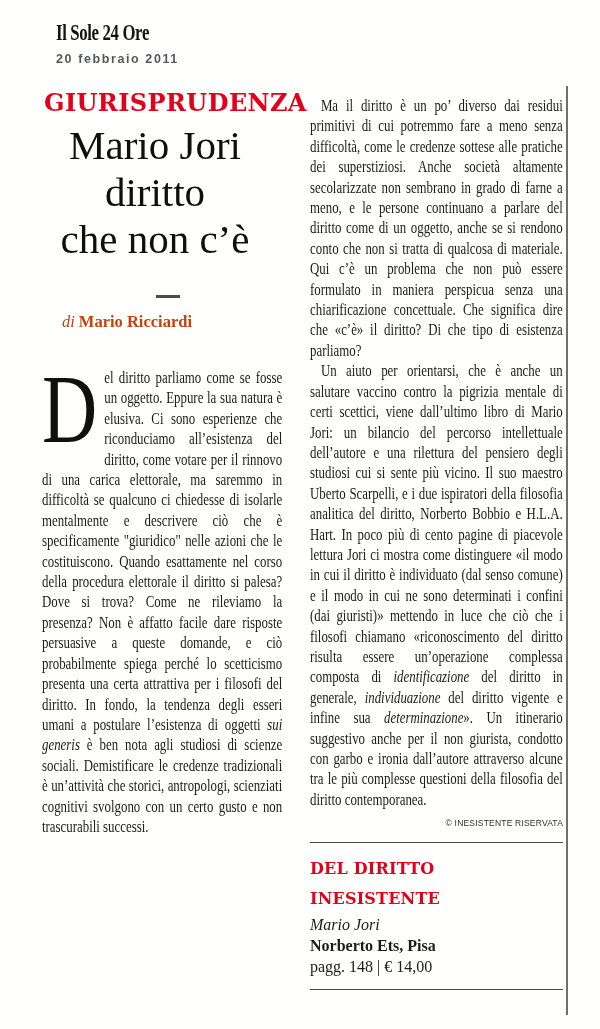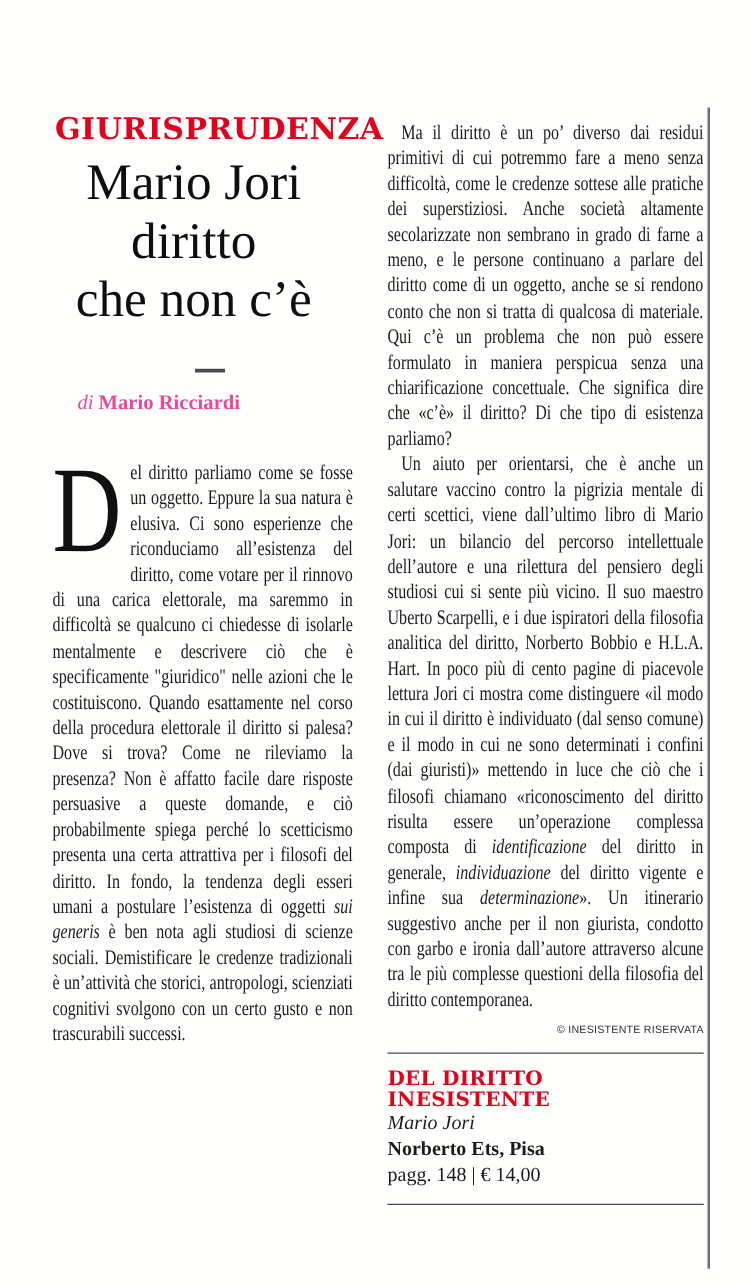--- a/index.html
+++ b/index.html
@@ -24,21 +24,21 @@
     font-family:"DejaVu Serif", serif; font-weight:700; font-size:24px; line-height:21px;
     letter-spacing:0.4px;
   }
   .left-col { position:absolute; left:42px; top:122px; width:240px; }
   .headline {
     margin:0 0 0 -14px; width:254px; text-align:center;
     font-weight:400; font-size:41px; line-height:47px; color:#0f0f0f;
   }
   .headline .hl { display:block; }
   .dash { margin:32px 0 0 114px; width:24px; height:3px; background:#4c4c4c; }
-  .byline { margin:14px 0 0 20px; font-size:16.5px; line-height:20px; color:#ec4899; }
+  .byline { margin:14px 0 0 20px; font-size:16.5px; line-height:20px; color:#c2410c; }
   .byline b { font-weight:700; }
   .byline i { font-style:italic; margin-right:4px; }
   
   .body-text {
     text-align:justify; font-size:16.5px; line-height:20.4px; color:#1a1a1a;
     transform:scaleX(0.78); transform-origin:0 0; hyphens:auto; -webkit-hyphens:auto;
   }
   .body-left  { margin-top:36px; width:308px; }
   .body-right { width:324px; }
   .body-text p { margin:0; }
@@ -48,36 +48,40 @@
   }
   
   .right-col { position:absolute; left:310px; top:96px; width:253px; }
   .copyright {
     margin-top:8px; text-align:right; font-family:"Liberation Sans", sans-serif;
     font-size:8.5px; line-height:10px; letter-spacing:0.2px; color:#2e2e2e;
   }
   hr.rule { border:0; border-top:1.5px solid #4a4a4a; margin:14px 0 0 0; }
   .book-box { margin-top:11px; }
   .book-heading {
-    font-family:"DejaVu Serif", serif; font-weight:700; font-size:16px; line-height:17px;
+    font-family:"DejaVu Serif", serif; font-weight:700; font-size:16px; line-height:30px;
     letter-spacing:0.2px;
   }
   .book-author { font-style:italic; font-size:16px; line-height:21px; }
   .book-title { font-size:16px; line-height:20px; }
   .book-publisher { font-weight:700; font-size:16px; line-height:21px; }
   .book-details { font-size:16px; line-height:21px; }
   hr.bottom { margin-top:12px; }
   
   .vrule { position:absolute; left:566px; top:86px; width:1.5px; height:929px; background:#6f6f6f; }
 </style>
 </head>
 <body>
 
 <div class="page">
 
+  <header class="masthead">
+    <div class="mast-title">Il Sole 24 Ore</div>
+    <div class="mast-date">20 febbraio 2011</div>
+  </header>
 
   <div class="kicker accent" style="color: rgb(226, 0, 26);">GIURISPRUDENZA</div>
 
   <div class="vrule"></div>
 
   <section class="left-col">
     <h1 class="headline">
       <span class="hl">Mario Jori</span>
       <span class="hl">diritto</span>
       <span class="hl">che non c’è</span>

